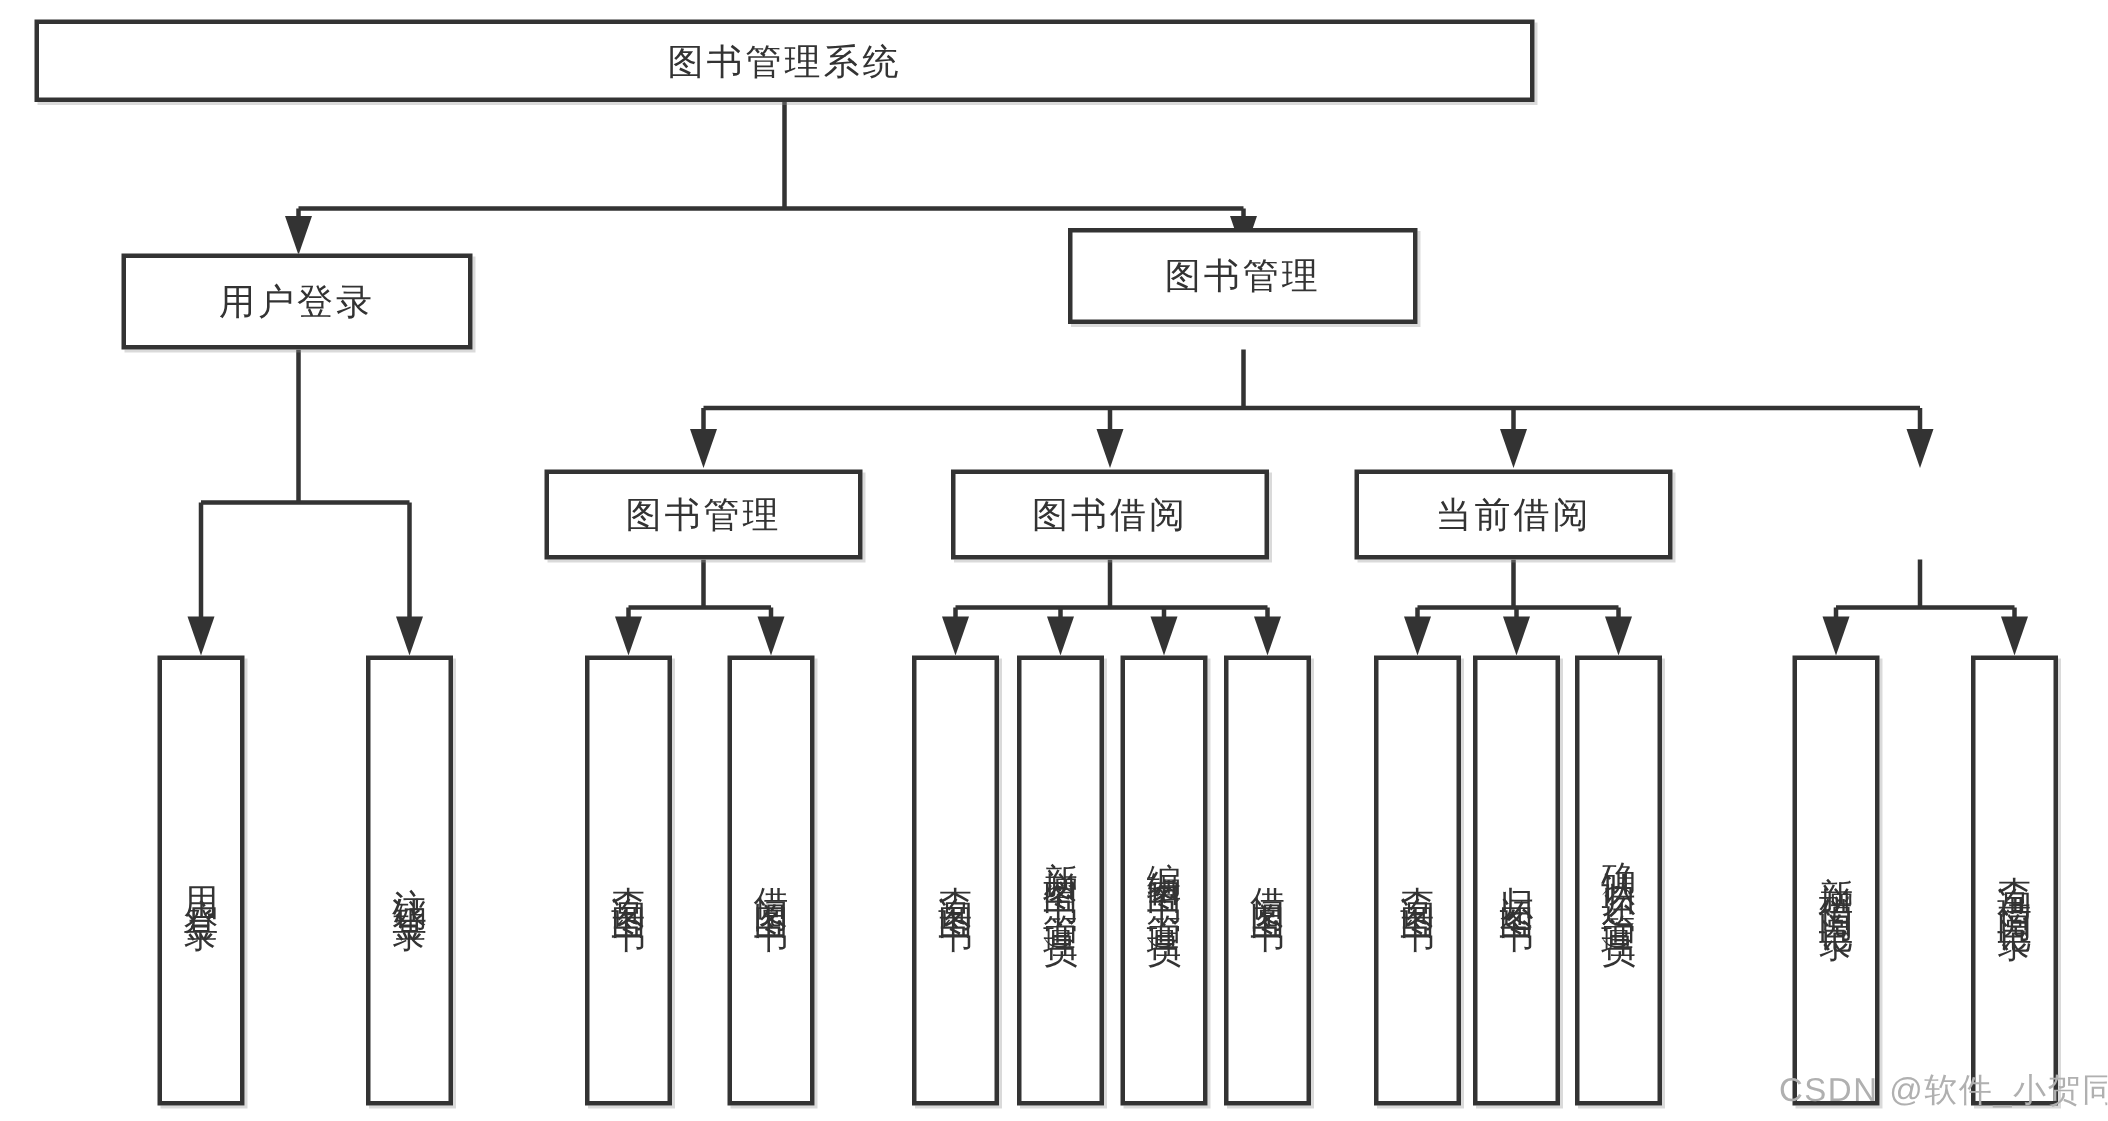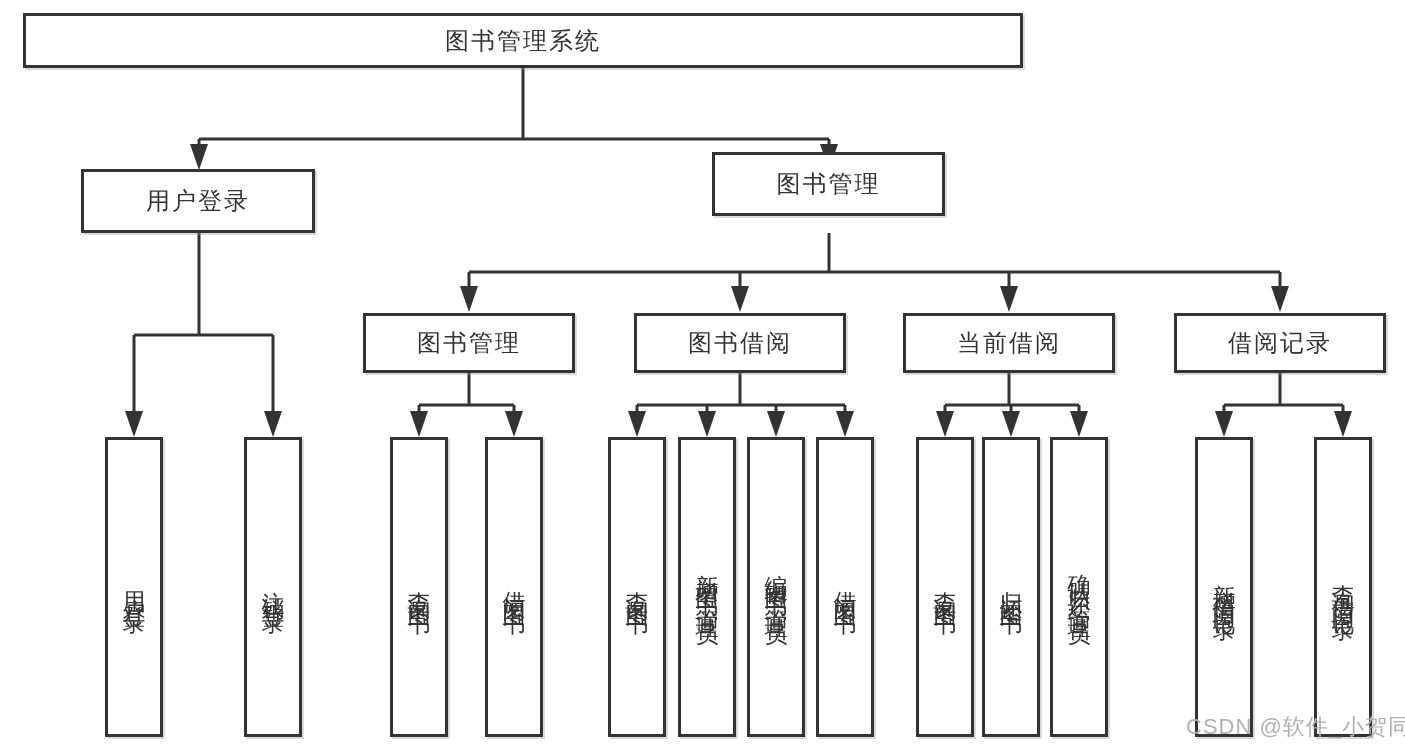--- a/index.html
+++ b/index.html
@@ -99,21 +99,20 @@
   </svg>
 
   <div class="node hbox" style="left:23px;top:13px;width:1000px;height:55px">图书管理系统</div>
 
   <div class="node hbox" style="left:81px;top:169px;width:234px;height:64px">用户登录</div>
   <div class="node hbox" style="left:712px;top:152px;width:233px;height:64px">图书管理</div>
 
   <div class="node hbox" style="left:363px;top:313px;width:212px;height:60px">图书管理</div>
   <div class="node hbox" style="left:903px;top:313px;width:212px;height:60px">当前借阅</div>
   <div class="node hbox" style="left:634px;top:313px;width:212px;height:60px">图书借阅</div>
-  <div class="node hbox" style="left:1174px;top:313px;width:212px;height:60px">借阅记录</div>
 
   <div class="node vbox" style="left:105px;top:437px;width:58px;height:300px">用户登录</div>
   <div class="node vbox" style="left:244px;top:437px;width:58px;height:300px">注销登录</div>
   <div class="node vbox" style="left:390px;top:437px;width:58px;height:300px">查询图书</div>
   <div class="node vbox" style="left:485px;top:437px;width:58px;height:300px">借阅图书</div>
   <div class="node vbox" style="left:608px;top:437px;width:58px;height:300px">查询图书</div>
   <div class="node vbox" style="left:678px;top:437px;width:58px;height:300px">新增图书（管理员）</div>
   <div class="node vbox" style="left:747px;top:437px;width:58px;height:300px">编辑图书（管理员）</div>
   <div class="node vbox" style="left:816px;top:437px;width:58px;height:300px">借阅图书</div>
   <div class="node vbox" style="left:916px;top:437px;width:58px;height:300px">查询图书</div>

